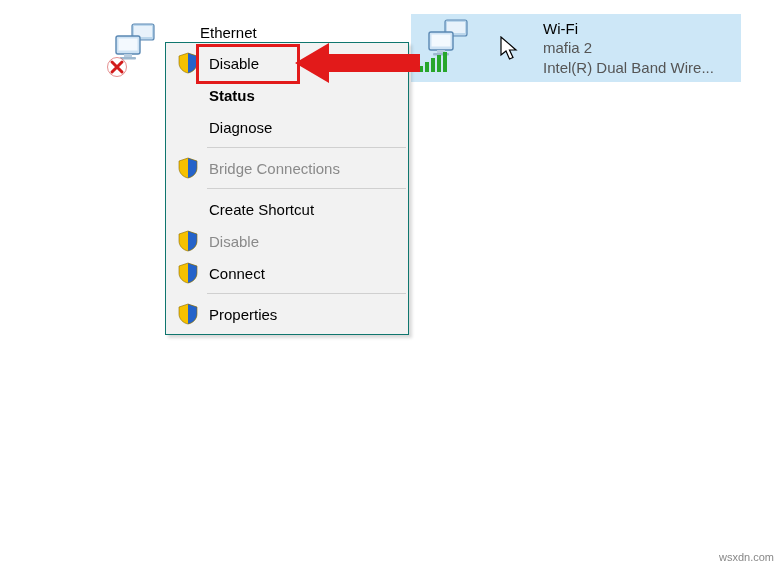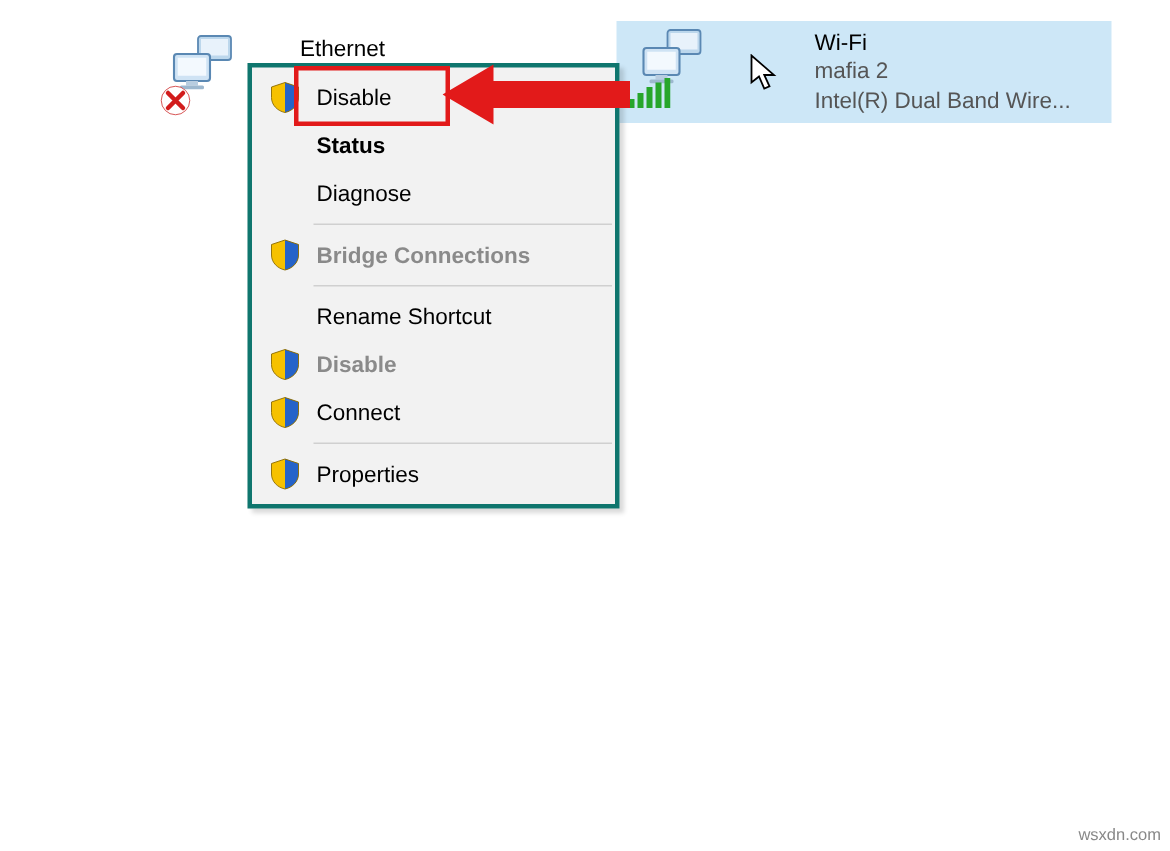--- a/index.html
+++ b/index.html
@@ -67,35 +67,35 @@
     z-index: 20;
   }
 
   
   .context-menu {
     position: absolute;
     left: 165px;
     top: 42px;
     width: 240px;
     background: #f2f2f2;
-    border: 3px solid #0f766e;
+    border: 1px solid #0f766e;
     box-shadow: 3px 3px 3px rgba(0,0,0,0.15);
     padding: 4px 1px;
     z-index: 10;
     text-align: right;
   }
   .menu-item {
     position: relative;
     display: flex;
     align-items: center;
     height: 32px;
     padding-left: 42px;
     color: #000;
   }
-  .menu-item.disabled { color: #8a8a8a; font-weight: bold; }
+  .menu-item.disabled { color: #8a8a8a; }
   .menu-item.bold { font-weight: 700; }
   .menu-separator {
     height: 1px;
     background: #d0d0d0;
     margin: 4px 1px 4px 40px;
   }
   .shield-icon {
     position: absolute;
     left: 10px;
     top: 50%;
@@ -210,21 +210,21 @@
       <path d="M11 1 L20 4 V11 C20 16 16 20 11 21 C6 20 2 16 2 11 V4 Z" fill="#f6c100"></path>
       <path d="M11 1 L20 4 V11 C20 16 16 20 11 21 V1 Z" fill="#2563c9"></path>
       <path d="M11 1 L20 4 V11 C20 16 16 20 11 21 C6 20 2 16 2 11 V4 Z" fill="none" stroke="#8a6a00" stroke-width="0.6"></path>
     </svg>
     <span>Bridge Connections</span>
   </div>
 
   <div class="menu-separator"></div>
 
   <div class="menu-item">
-    <span>Rename Shortcut</span>
+    <span>Create Shortcut</span>
   </div>
   <div class="menu-item disabled">
     <svg class="shield-icon" viewBox="0 0 22 22">
       <path d="M11 1 L20 4 V11 C20 16 16 20 11 21 C6 20 2 16 2 11 V4 Z" fill="#f6c100"></path>
       <path d="M11 1 L20 4 V11 C20 16 16 20 11 21 V1 Z" fill="#2563c9"></path>
       <path d="M11 1 L20 4 V11 C20 16 16 20 11 21 C6 20 2 16 2 11 V4 Z" fill="none" stroke="#8a6a00" stroke-width="0.6"></path>
     </svg>
     <span>Disable</span>
   </div>
   <div class="menu-item">

